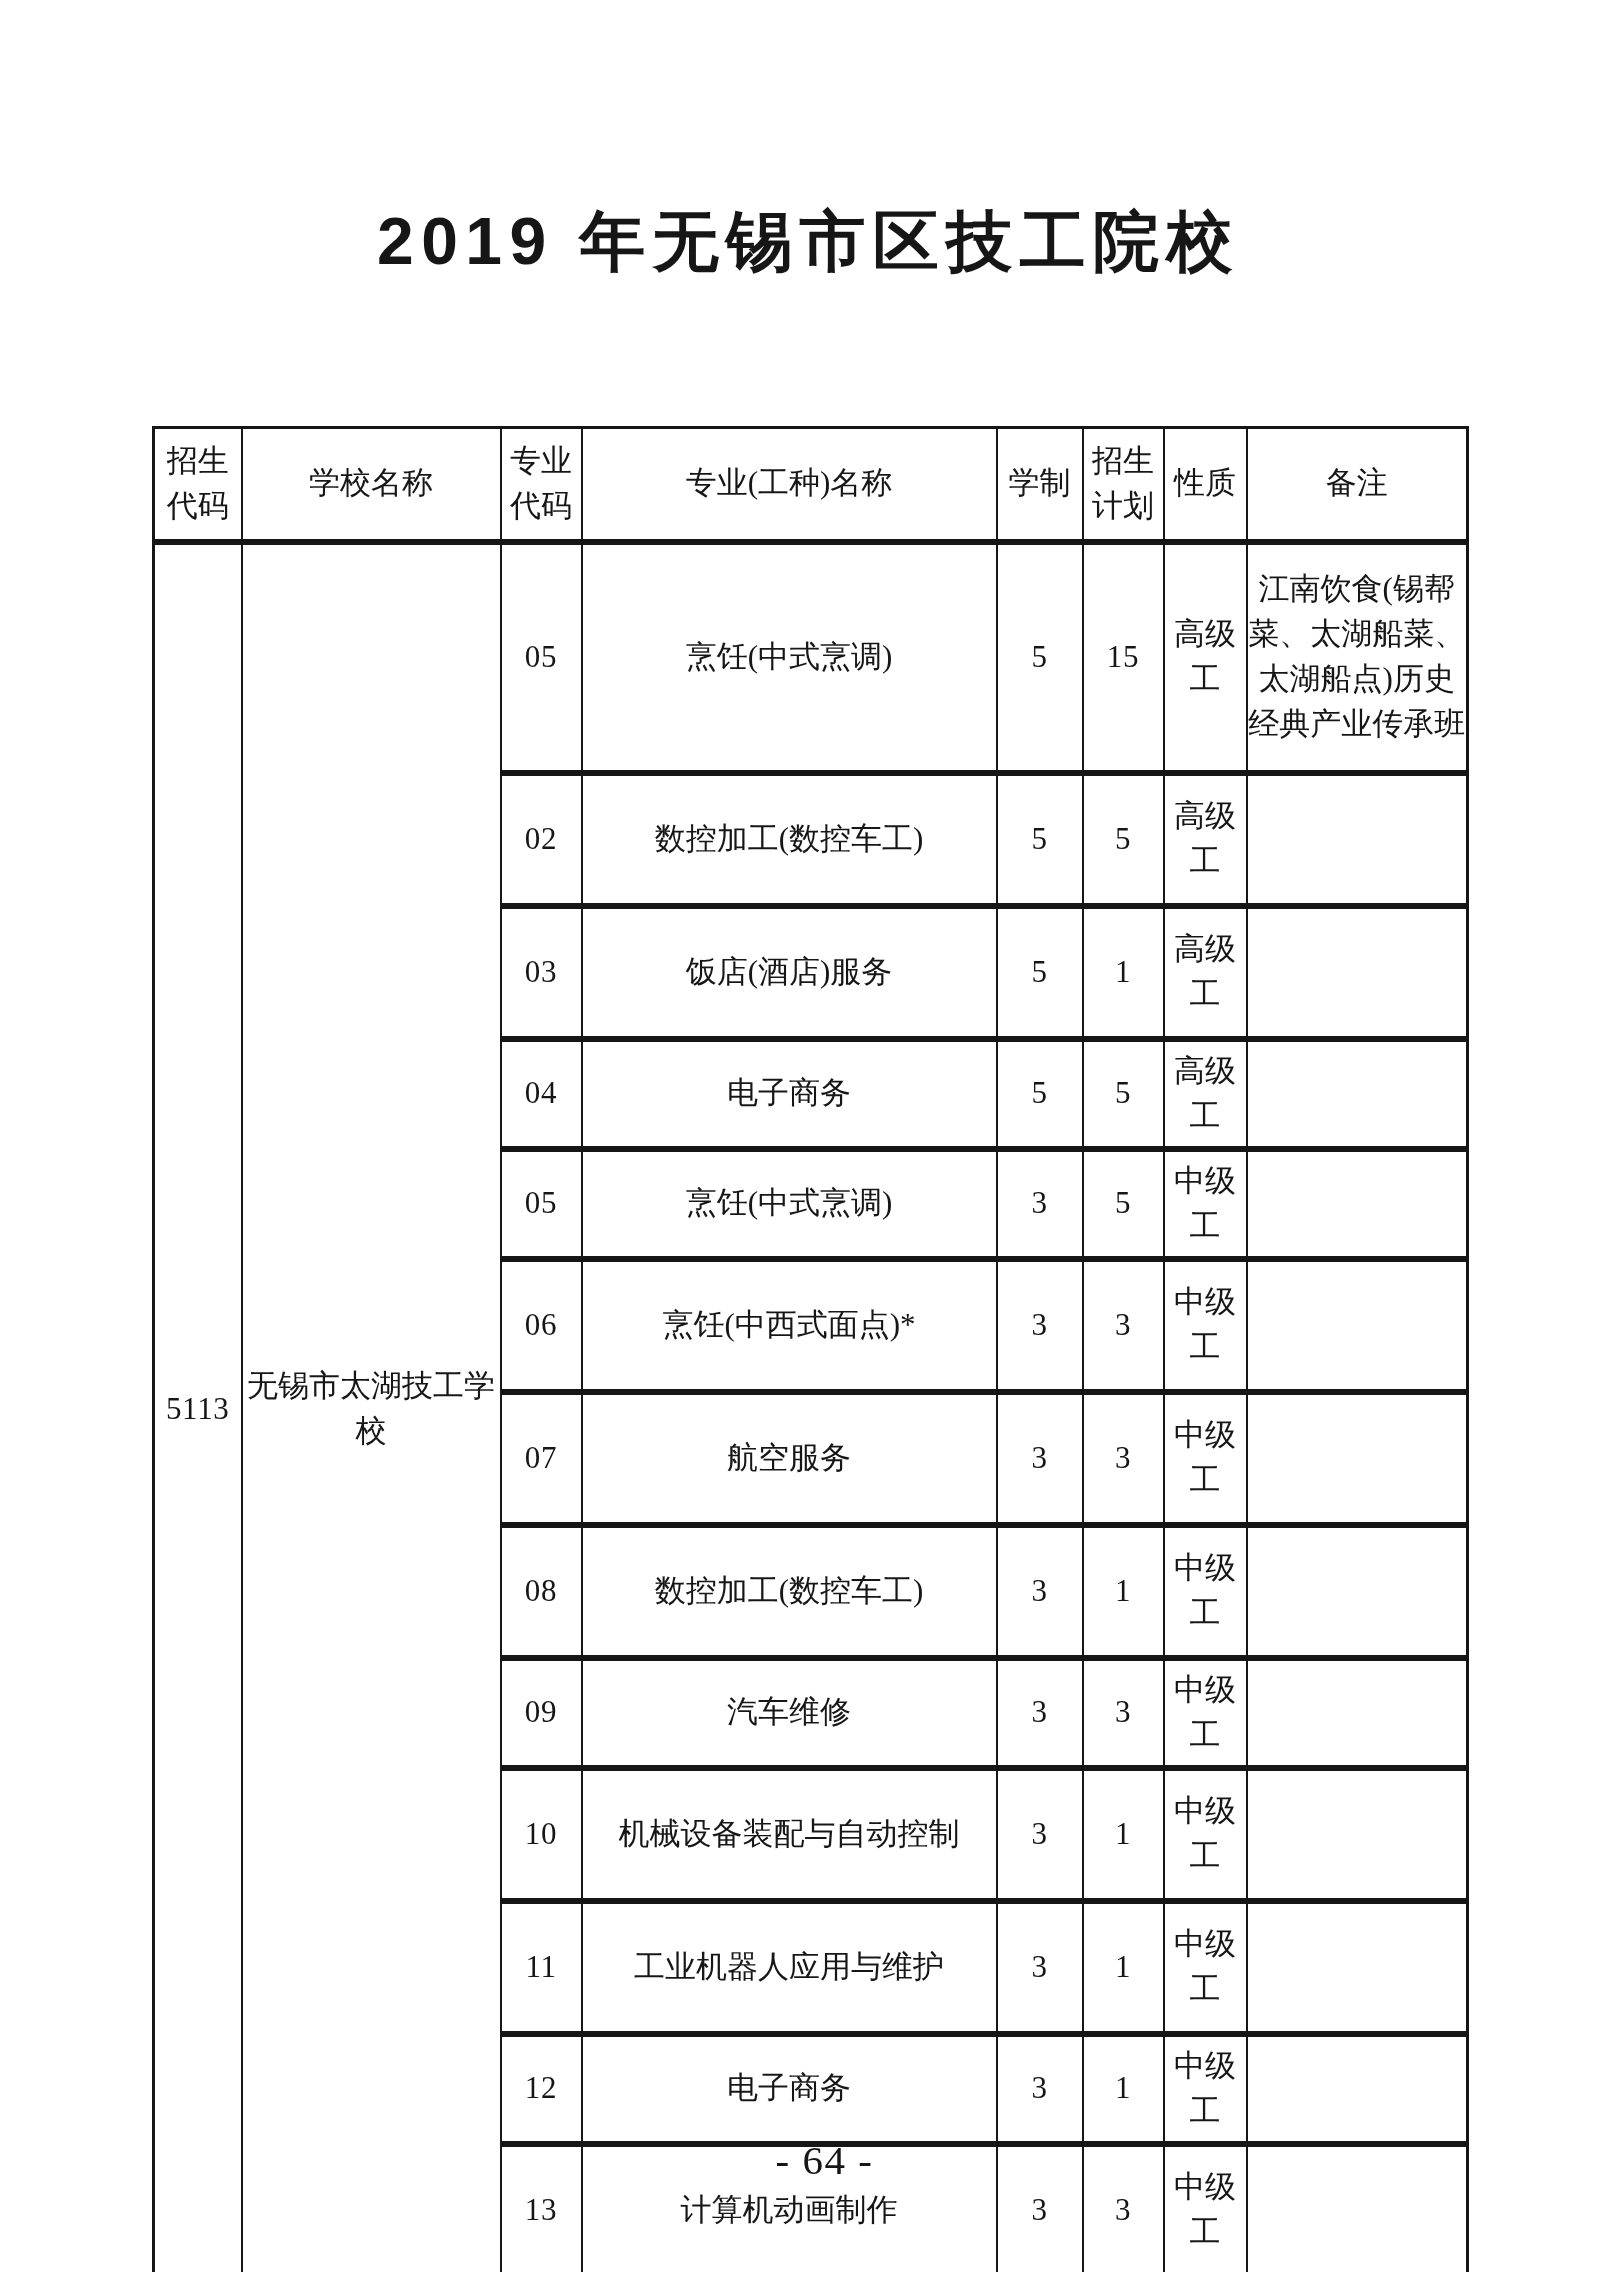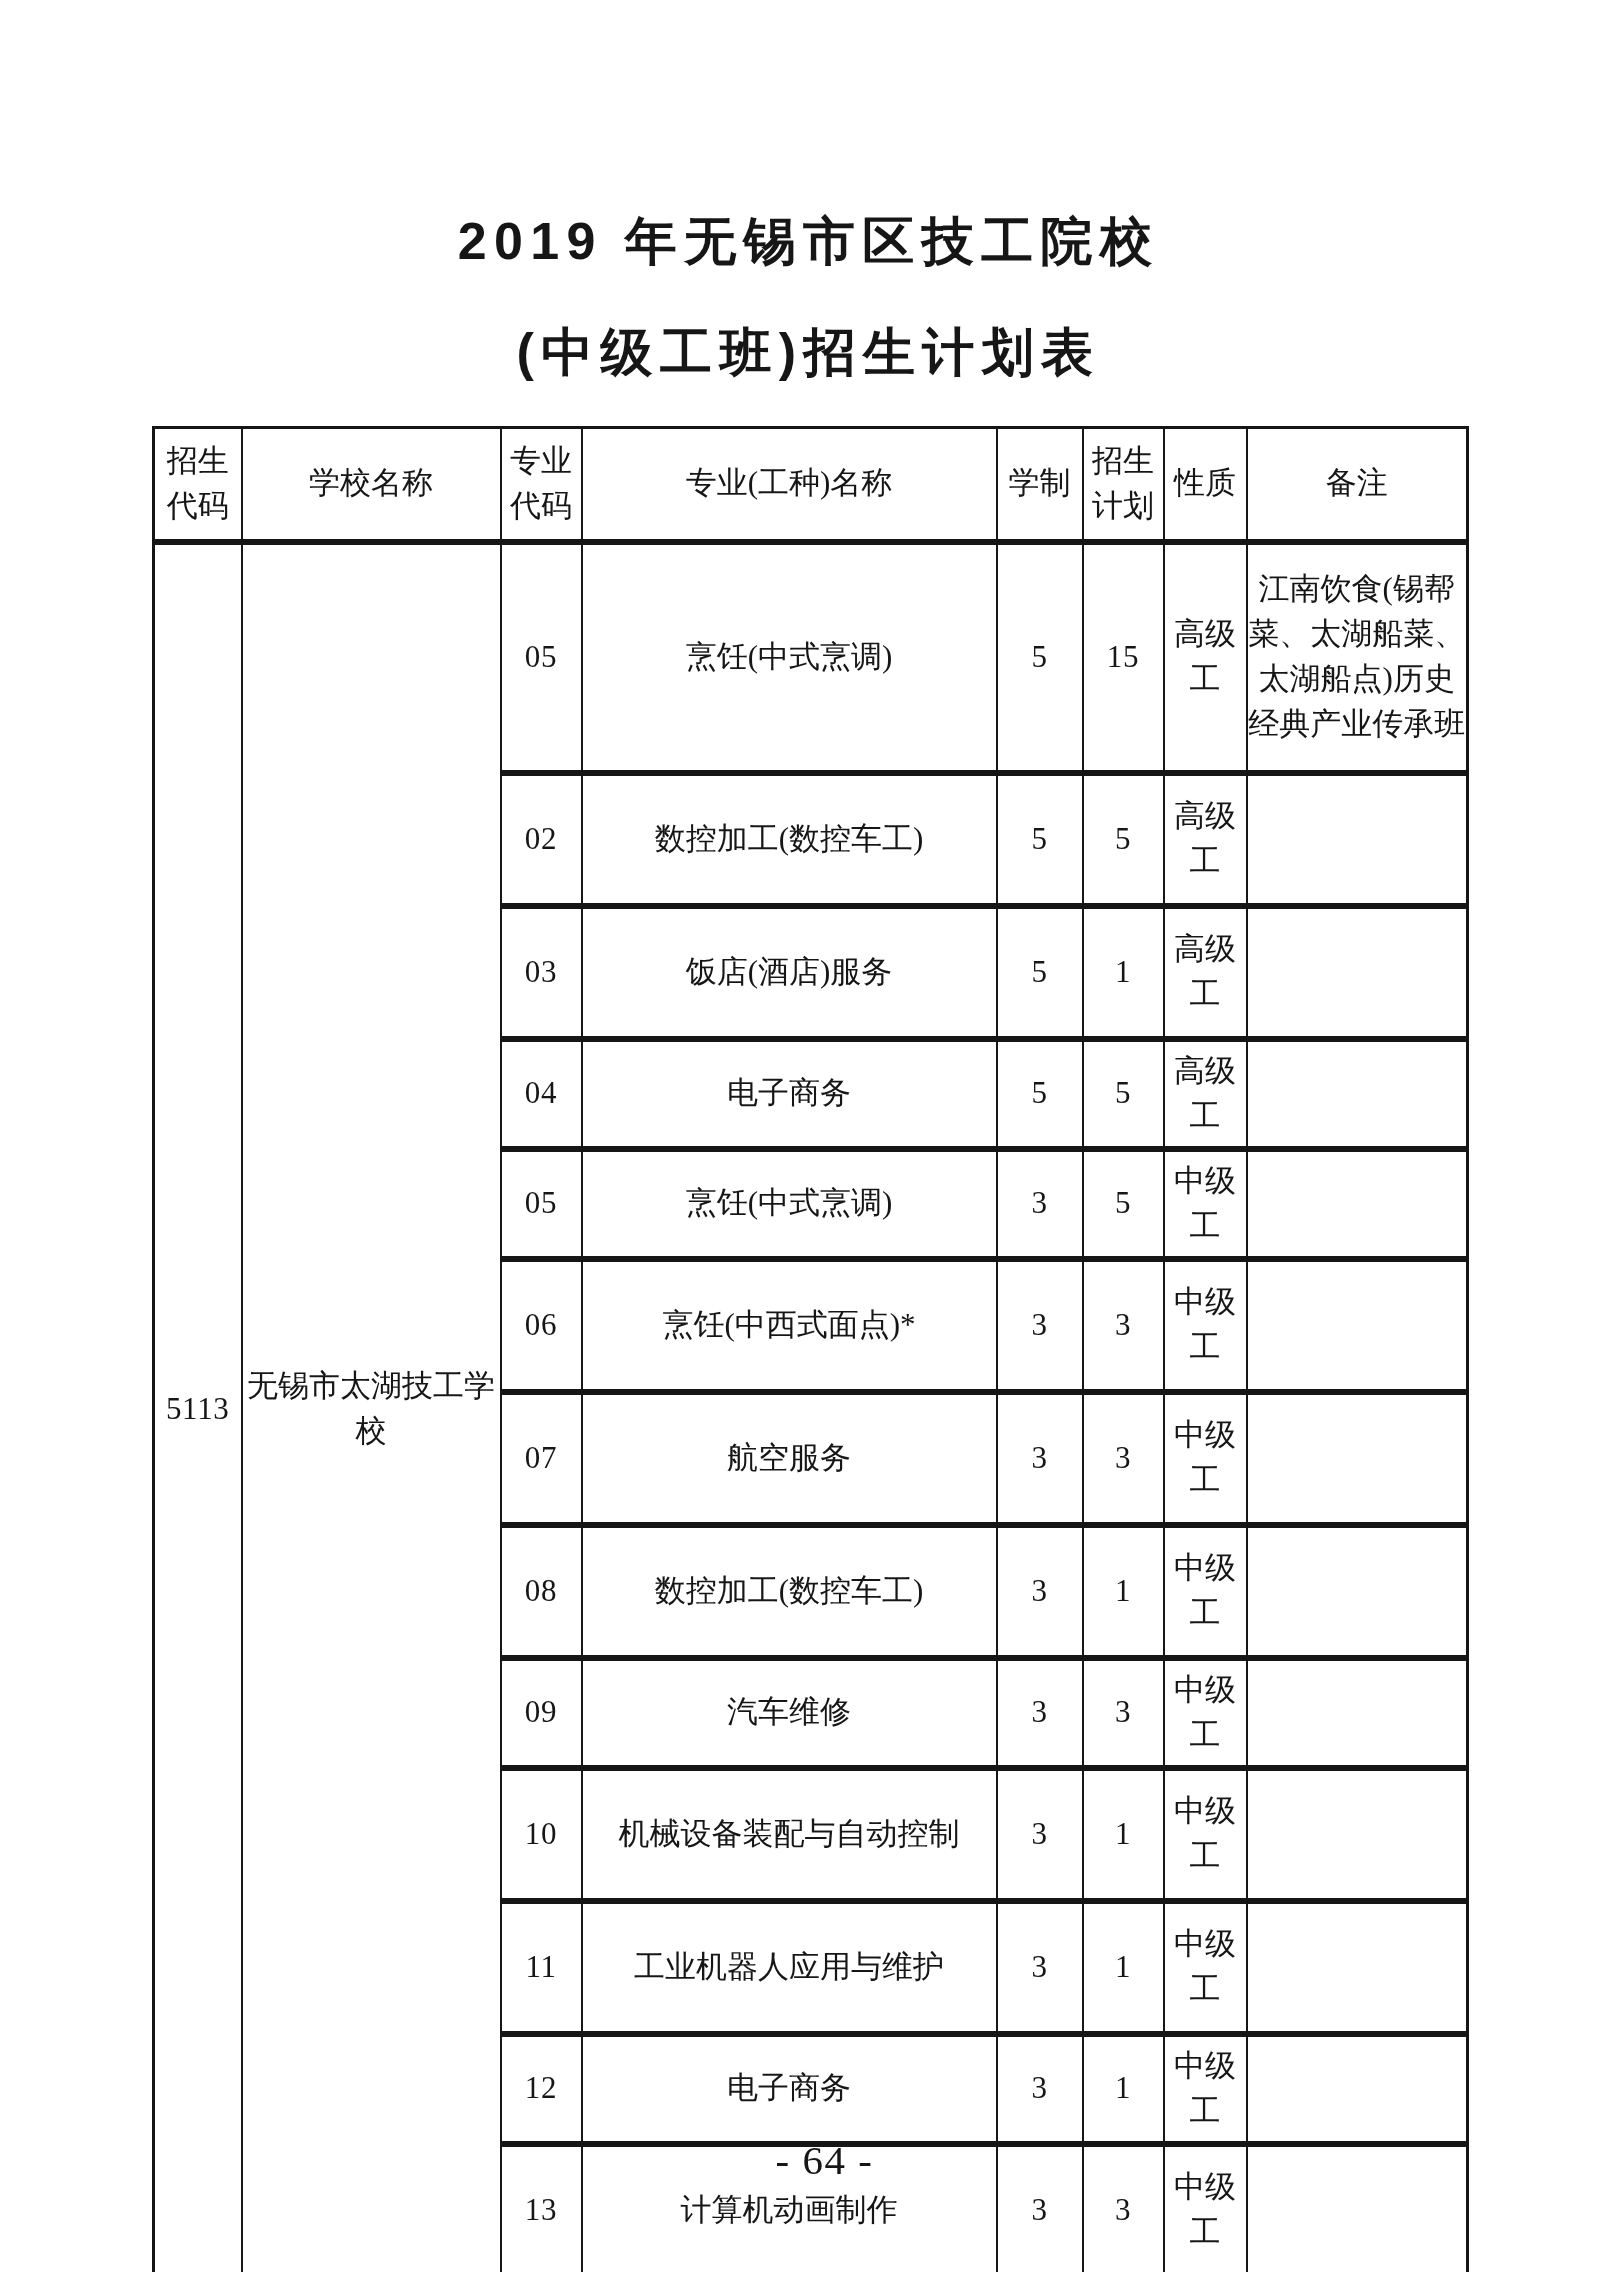--- a/index.html
+++ b/index.html
@@ -21,21 +21,21 @@
   .title-block {
     position: absolute;
     top: 186px;
     left: 0;
     width: 100%;
     text-align: center;
     font-family: "Liberation Sans", "DejaVu Sans", sans-serif;
     font-weight: bold;
   }
   .title-line {
-    font-size: 52px;
+    font-size: 66px;
     line-height: 111px;
     letter-spacing: 7.4px;
     white-space: nowrap;
   }
 
   
   table.plan {
     position: absolute;
     left: 152px;
     top: 426px;
@@ -101,21 +101,20 @@
     letter-spacing: 1.5px;
   }
 </style>
 </head>
 <body>
 
 <div class="page">
 
   <div class="title-block">
     <div class="title-line">2019 年无锡市区技工院校</div>
-    <div class="title-line">(中级工班)招生计划表</div>
   </div>
 
   <table class="plan">
     <colgroup>
       <col style="width:88px">
       <col style="width:259px">
       <col style="width:81px">
       <col style="width:415px">
       <col style="width:86px">
       <col style="width:81px">

